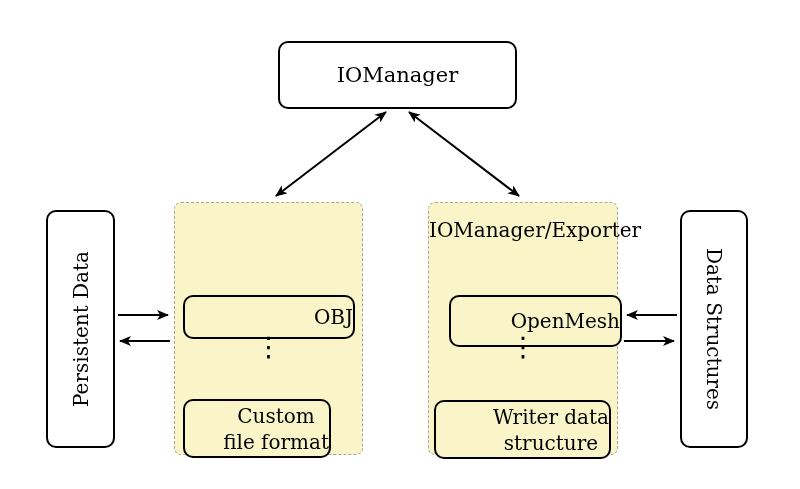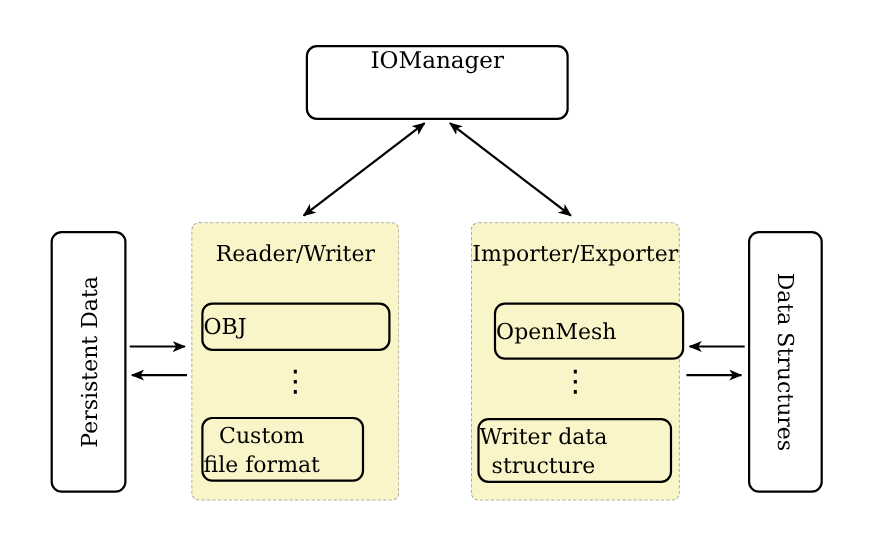--- a/index.html
+++ b/index.html
@@ -4,21 +4,21 @@
 <style>
   html,body{margin:0;padding:0;background:#ffffff;}
   .canvas{
     position:relative;width:800px;height:489px;background:#ffffff;
     font-family:"DejaVu Serif", serif;color:#000;overflow:hidden;
   }
   .arrows{position:absolute;left:0;top:0;width:800px;height:489px;pointer-events:none;}
   .arrows line{stroke:#000;stroke-width:2;}
   .node{
     position:absolute;background:#ffffff;border:2.5px solid #000;border-radius:10px;
-    display:flex;align-items:flex-start;justify-content:center;box-sizing:border-box;
+    display:flex;align-items:center;justify-content:center;box-sizing:border-box;
   }
   #iomanager{left:278px;top:41px;width:239px;height:68px;font-size:21px;}
   #persistent{left:46px;top:210px;width:69px;height:238px;}
   #datastruct{left:680px;top:210px;width:68px;height:238px;}
   .vtext{
     position:absolute;left:50%;top:50%;white-space:nowrap;font-size:20px;
   }
   .rot-ccw{transform:translate(-50%,-50%) rotate(-90deg);}
   .rot-cw{transform:translate(-50%,-50%) rotate(90deg);}
   .panel{
@@ -26,22 +26,22 @@
     border:1.6px dashed #a5a5a5;border-radius:7px;box-sizing:border-box;
   }
   #panel-left{left:174px;width:189px;}
   #panel-right{left:428px;width:190px;}
   .panel-title{
     position:absolute;left:0;right:0;top:15px;text-align:center;
     font-size:20px;white-space:nowrap;
   }
   .item{
     position:absolute;background:#faf5c9;border:2.5px solid #000;border-radius:10px;
-    display:flex;align-items:center;justify-content:flex-start;text-align:center;
-    font-size:20px;line-height:26px;box-sizing:border-box;
+    display:flex;align-items:center;justify-content:flex-end;text-align:center;
+    font-size:20px;line-height:26px;box-sizing:border-box;margin-top:20px;
   }
   .item span{white-space:pre-line;}
   #obj{left:8px;top:72px;width:172px;height:44px;}
   #customfile{left:8px;top:176px;width:148px;height:59px;}
   #openmesh{left:20px;top:72px;width:173px;height:52px;}
   #customdata{left:5px;top:177px;width:177px;height:59px;}
   .dots{
     position:absolute;left:50%;top:130px;transform:translateX(-50%);
     font-family:"DejaVu Sans", sans-serif;font-size:27px;line-height:1;
   }
@@ -71,33 +71,32 @@
 
   <div class="node" id="persistent">
     <span class="vtext rot-ccw">Persistent Data</span>
   </div>
 
   <div class="node" id="datastruct">
     <span class="vtext rot-cw">Data Structures</span>
   </div>
 
   <div class="panel" id="panel-left">
-    <div class="panel-title">Reader/Writer</div>
     <div class="item" id="obj">
       <span>OBJ</span>
     </div>
     <div class="dots">⋮</div>
     <div class="item" id="customfile">
       <span>Custom
 file format</span>
     </div>
   </div>
 
   <div class="panel" id="panel-right">
-    <div class="panel-title">Importer/Exporter</div>
+    <div class="panel-title">IOManager/Exporter</div>
     <div class="item" id="openmesh">
       <span>OpenMesh</span>
     </div>
     <div class="dots">⋮</div>
     <div class="item" id="customdata">
       <span>Writer data
 structure</span>
     </div>
   </div>
 

